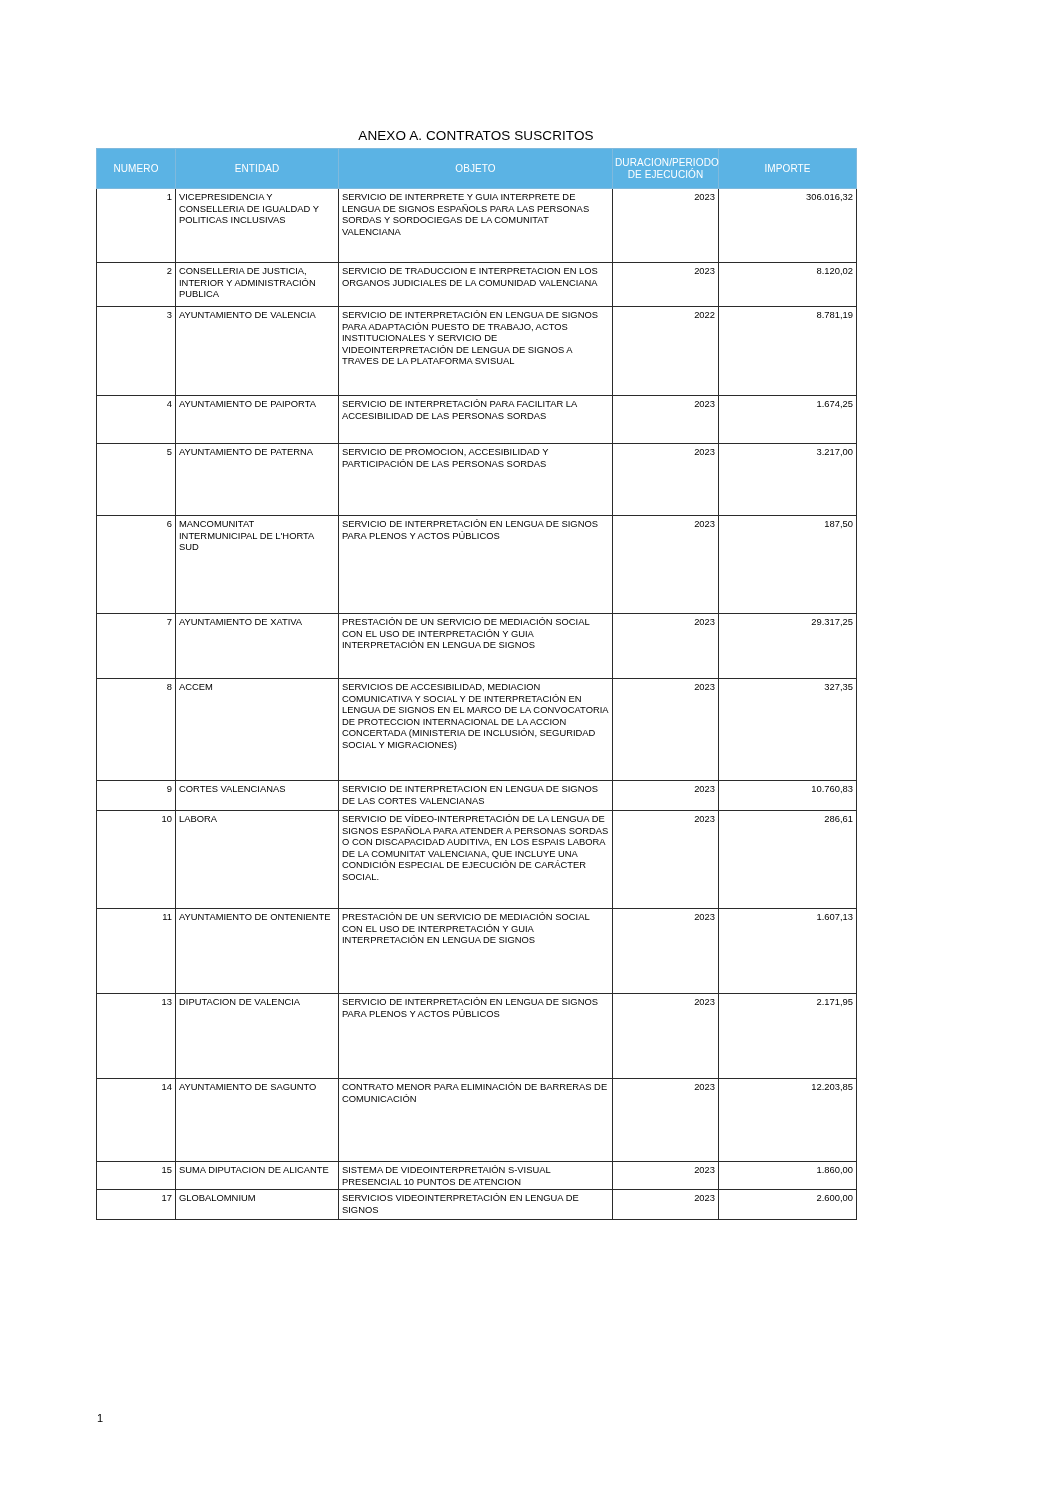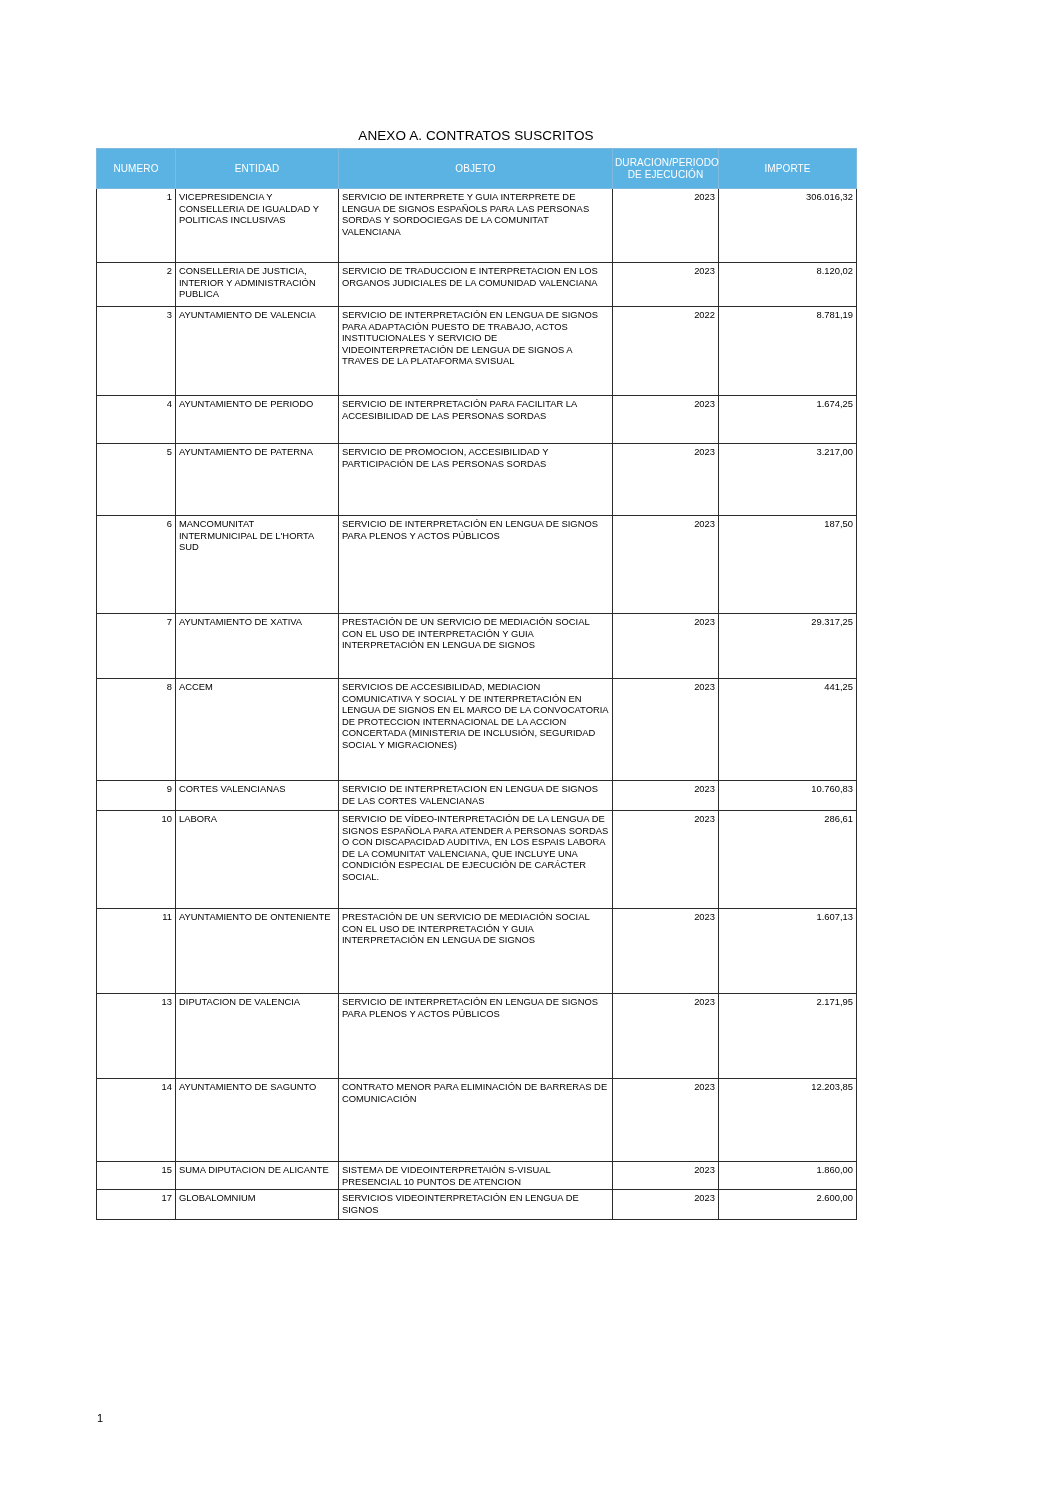--- a/index.html
+++ b/index.html
@@ -153,21 +153,21 @@
           </tr>
           <tr style="height: 89px;">
             <td class="num">3</td>
             <td class="ent">AYUNTAMIENTO DE VALENCIA</td>
             <td class="obj">SERVICIO DE INTERPRETACIÓN EN LENGUA DE SIGNOS PARA ADAPTACIÓN PUESTO DE TRABAJO, ACTOS INSTITUCIONALES Y SERVICIO DE VIDEOINTERPRETACIÓN DE LENGUA DE SIGNOS A TRAVES DE LA PLATAFORMA SVISUAL</td>
             <td class="dur">2022</td>
             <td class="imp">8.781,19</td>
           </tr>
           <tr style="height: 48px;">
             <td class="num">4</td>
-            <td class="ent">AYUNTAMIENTO DE PERIODO</td>
+            <td class="ent">AYUNTAMIENTO DE PAIPORTA</td>
             <td class="obj">SERVICIO DE INTERPRETACIÓN PARA FACILITAR LA ACCESIBILIDAD DE LAS PERSONAS SORDAS</td>
             <td class="dur">2023</td>
             <td class="imp">1.674,25</td>
           </tr>
           <tr style="height: 72px;">
             <td class="num">5</td>
             <td class="ent">AYUNTAMIENTO DE PATERNA</td>
             <td class="obj">SERVICIO DE PROMOCION, ACCESIBILIDAD Y PARTICIPACIÓN DE LAS PERSONAS SORDAS</td>
             <td class="dur">2023</td>
             <td class="imp">3.217,00</td>
@@ -184,21 +184,21 @@
             <td class="ent">AYUNTAMIENTO DE XATIVA</td>
             <td class="obj">PRESTACIÓN DE UN SERVICIO DE MEDIACIÓN SOCIAL CON EL USO DE INTERPRETACIÓN Y GUIA INTERPRETACIÓN EN LENGUA DE SIGNOS</td>
             <td class="dur">2023</td>
             <td class="imp">29.317,25</td>
           </tr>
           <tr style="height: 102px;">
             <td class="num">8</td>
             <td class="ent">ACCEM</td>
             <td class="obj">SERVICIOS DE ACCESIBILIDAD, MEDIACION COMUNICATIVA Y SOCIAL Y DE INTERPRETACIÓN EN LENGUA DE SIGNOS EN EL MARCO DE LA CONVOCATORIA DE PROTECCION INTERNACIONAL DE LA ACCION CONCERTADA (MINISTERIA DE  INCLUSIÓN, SEGURIDAD SOCIAL Y MIGRACIONES)</td>
             <td class="dur">2023</td>
-            <td class="imp">441,25</td>
+            <td class="imp">327,35</td>
           </tr>
           <tr style="height: 30px;">
             <td class="num">9</td>
             <td class="ent">CORTES VALENCIANAS</td>
             <td class="obj">SERVICIO DE INTERPRETACION EN LENGUA DE SIGNOS DE LAS CORTES VALENCIANAS</td>
             <td class="dur">2023</td>
             <td class="imp">10.760,83</td>
           </tr>
           <tr style="height: 98px;">
             <td class="num">10</td>

